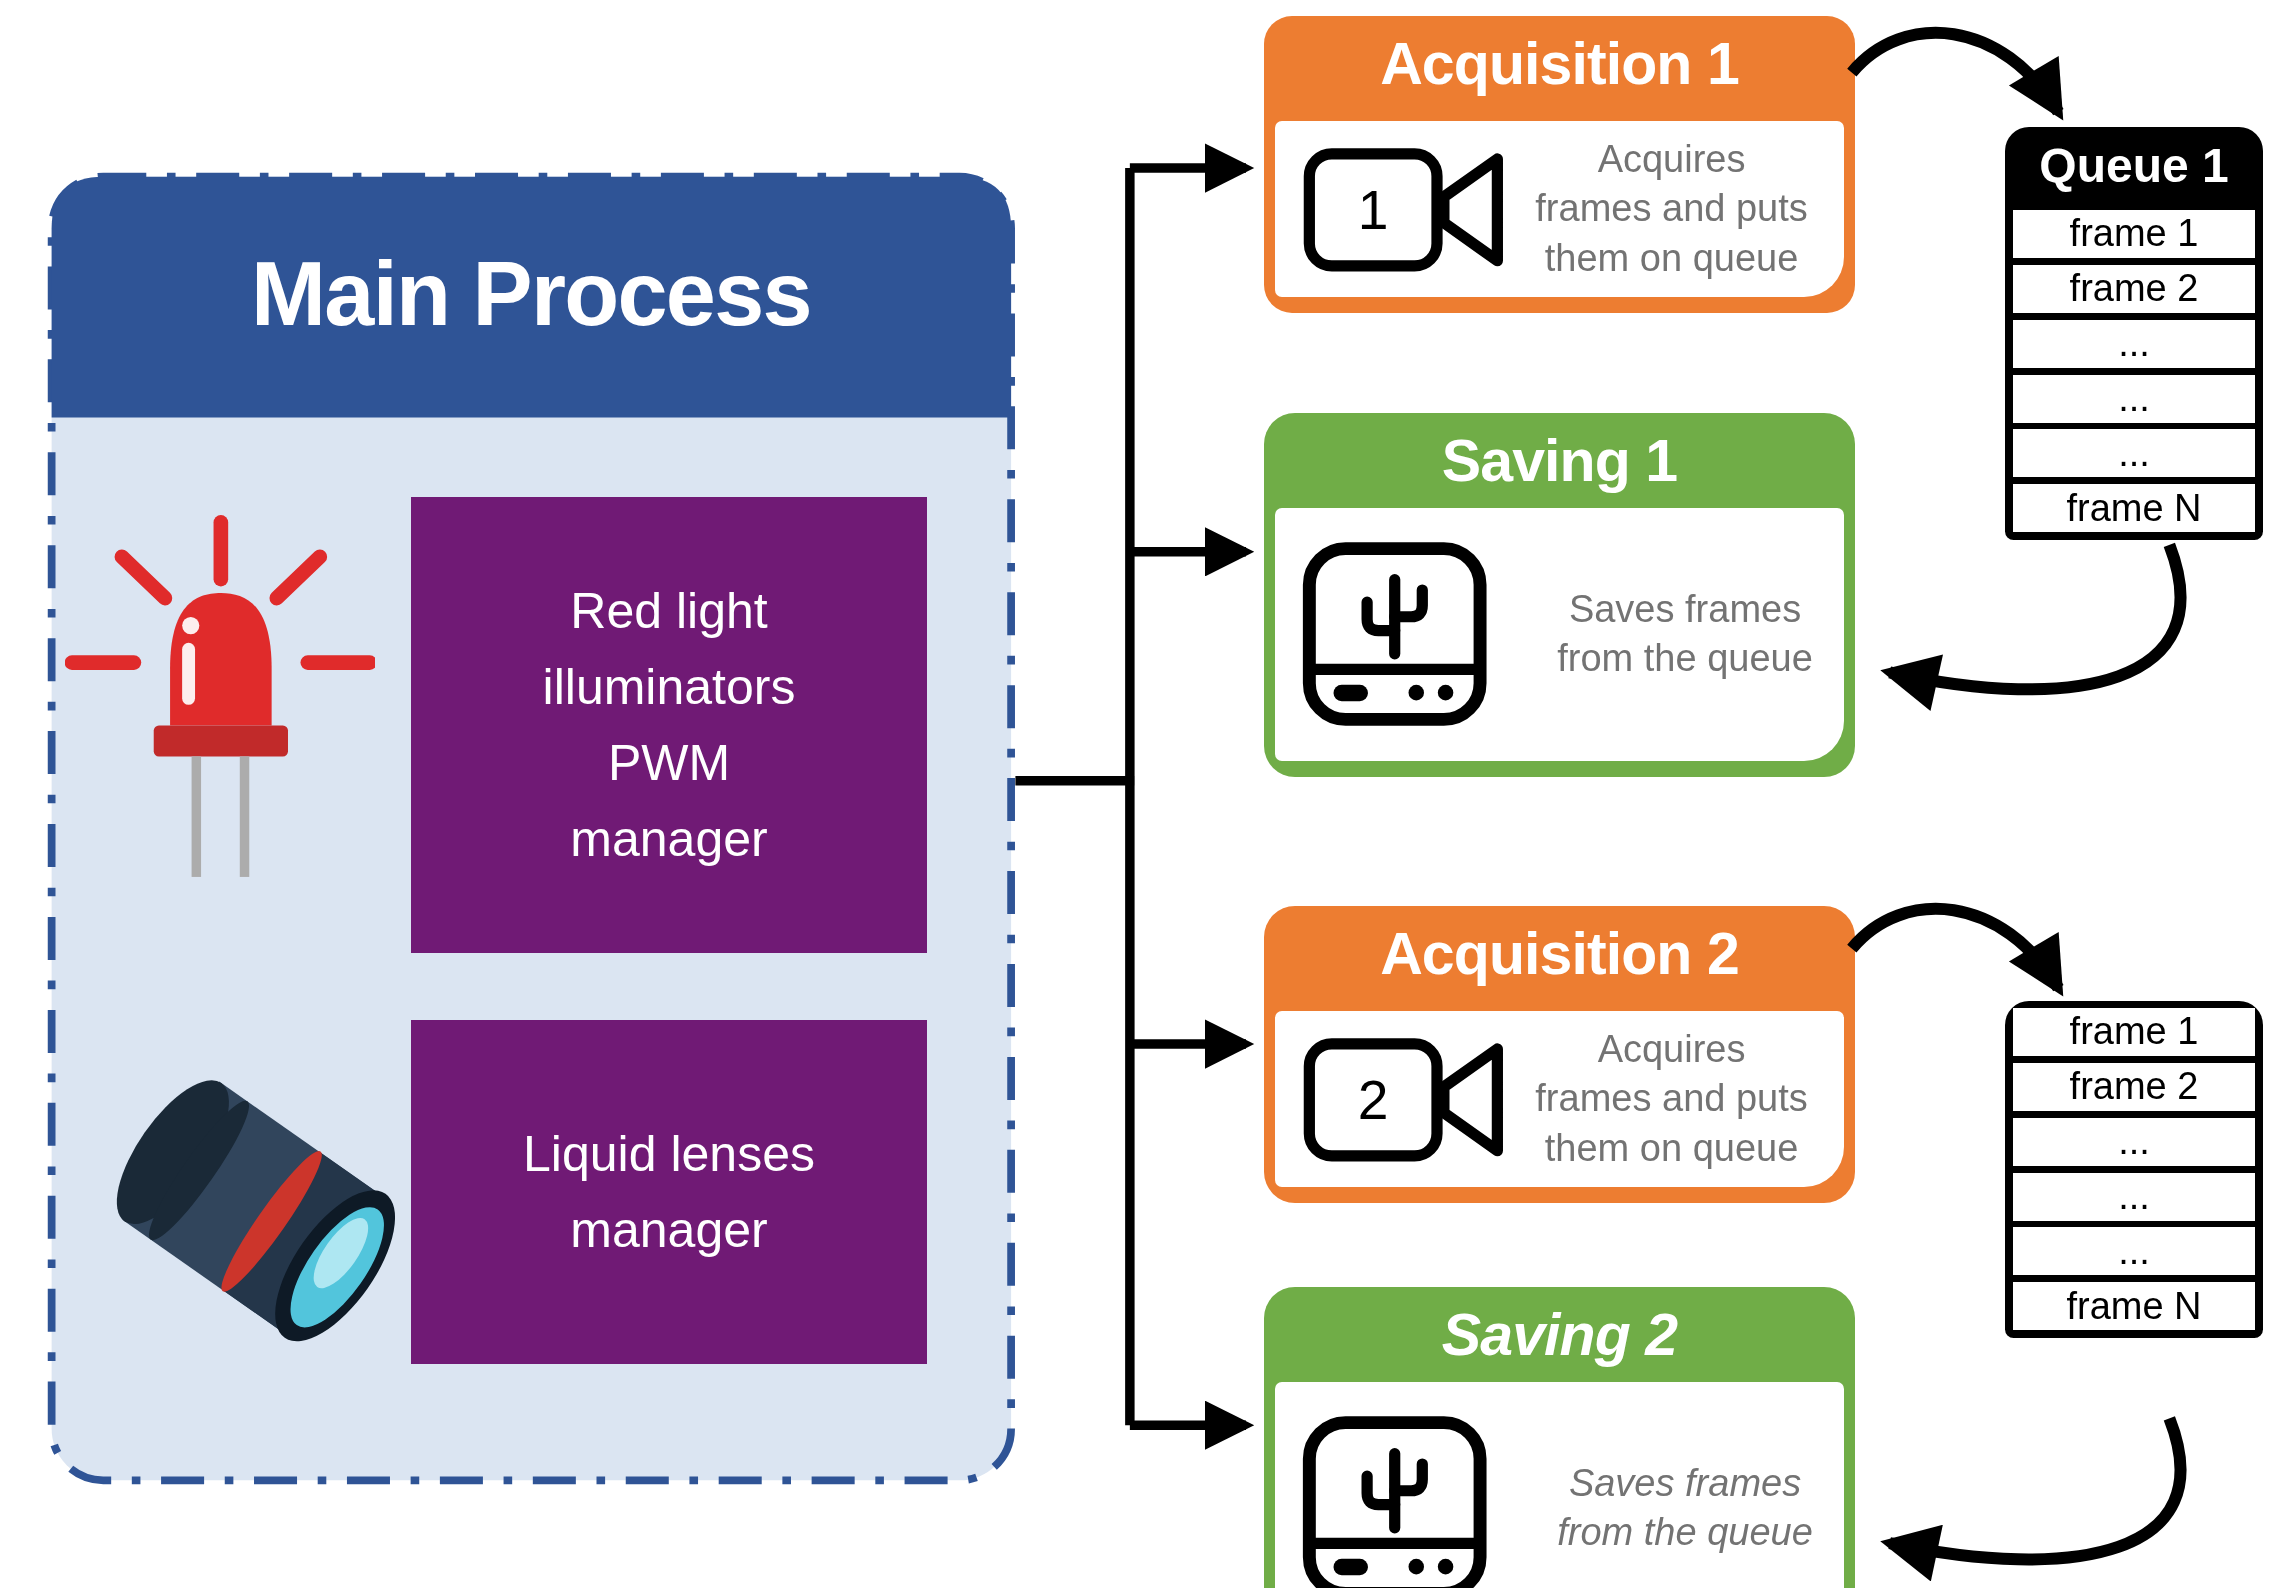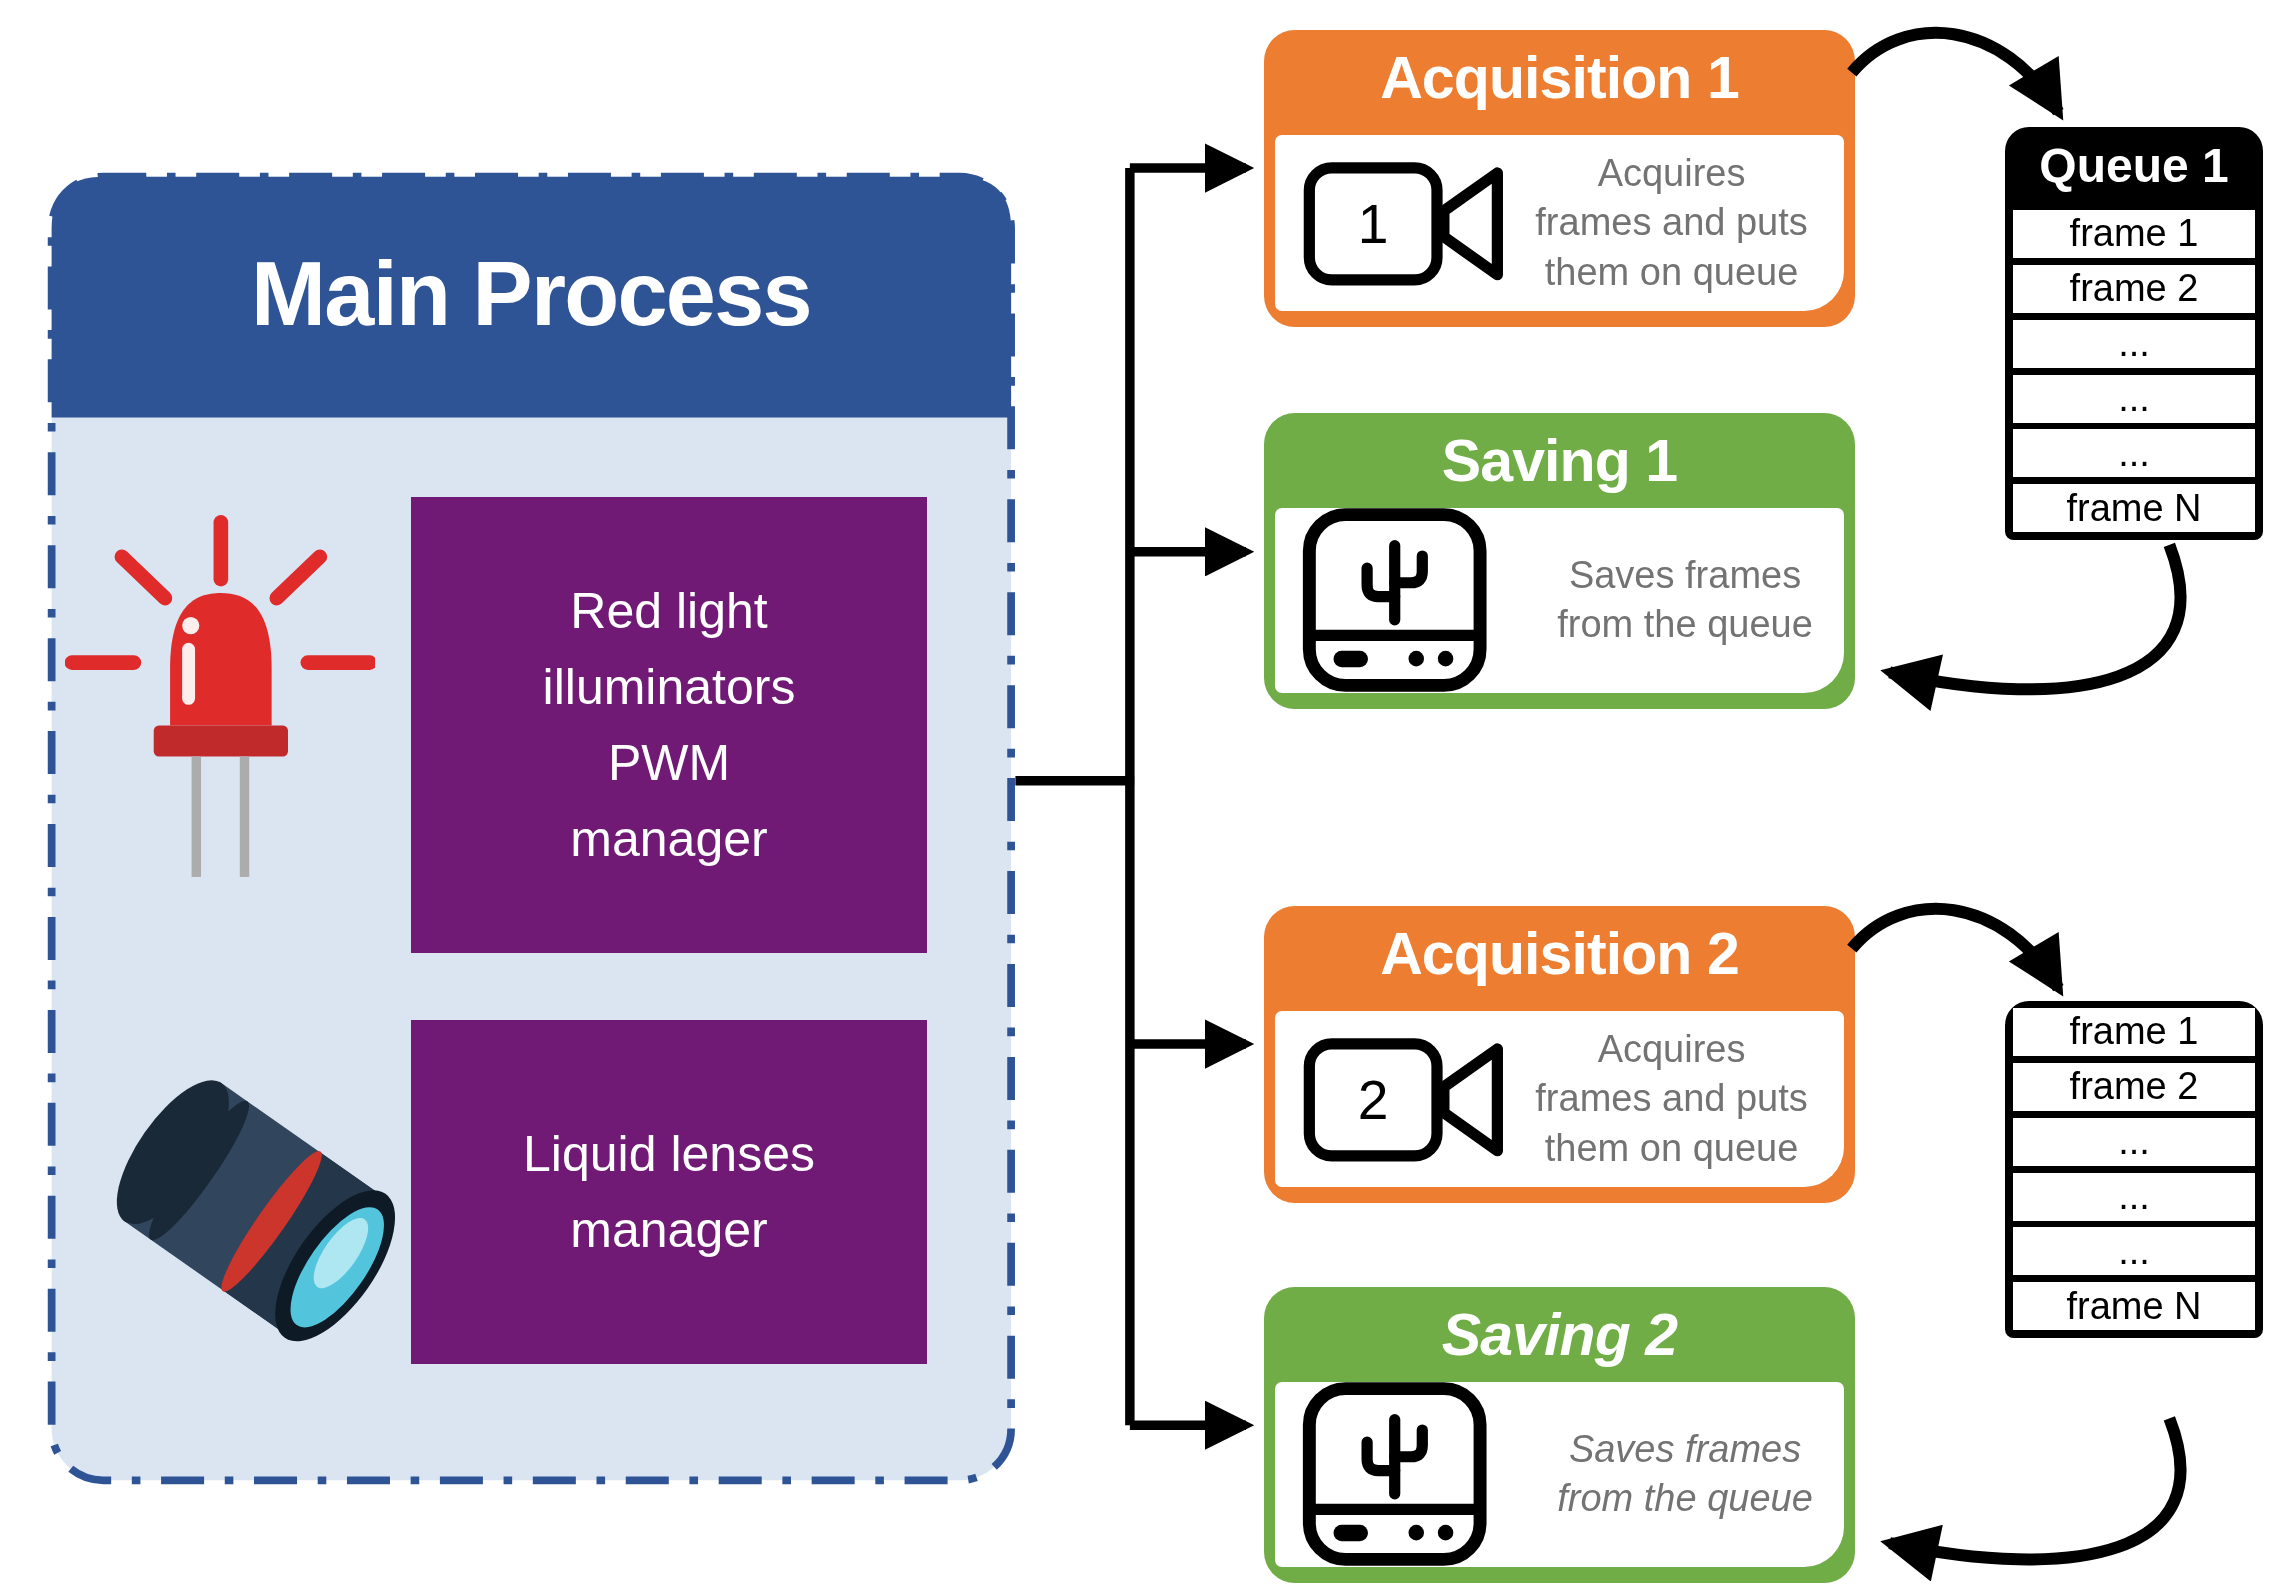--- a/index.html
+++ b/index.html
@@ -30,23 +30,23 @@
     position:absolute;left:0;right:0;top:13.8px;text-align:center;
     color:#fff;font-weight:bold;font-size:59px;letter-spacing:-0.9px;
   }
   .wbox .inner{
     position:absolute;left:11.2px;right:11.2px;bottom:16.4px;background:#fff;
     border-radius:6.9px 6.9px 40px 6.9px;
     display:flex;align-items:center;
   }
   .acq{background:#ED7D31;height:297px;}
   .acq .inner{top:105px;}
-  .sav{background:#70AD47;height:296px;}
+  .sav{background:#70AD47;height:364px;}
   .sav .inner{top:95px;gap:40px;}
-  .acq1{top:30px;}
+  .acq1{top:16px;border-radius:28px;}
   .sav1{top:413px;}
   .acq2{top:906px;}
   .sav2{top:1287px;font-style:italic;}
   .wicon{flex:0 0 auto;margin-left:24px;}
   .wdesc{
     flex:1 1 auto;text-align:center;color:#737373;
     font-size:38px;line-height:1.3;white-space:pre-line;padding-right:6.9px;
   }
 
   

